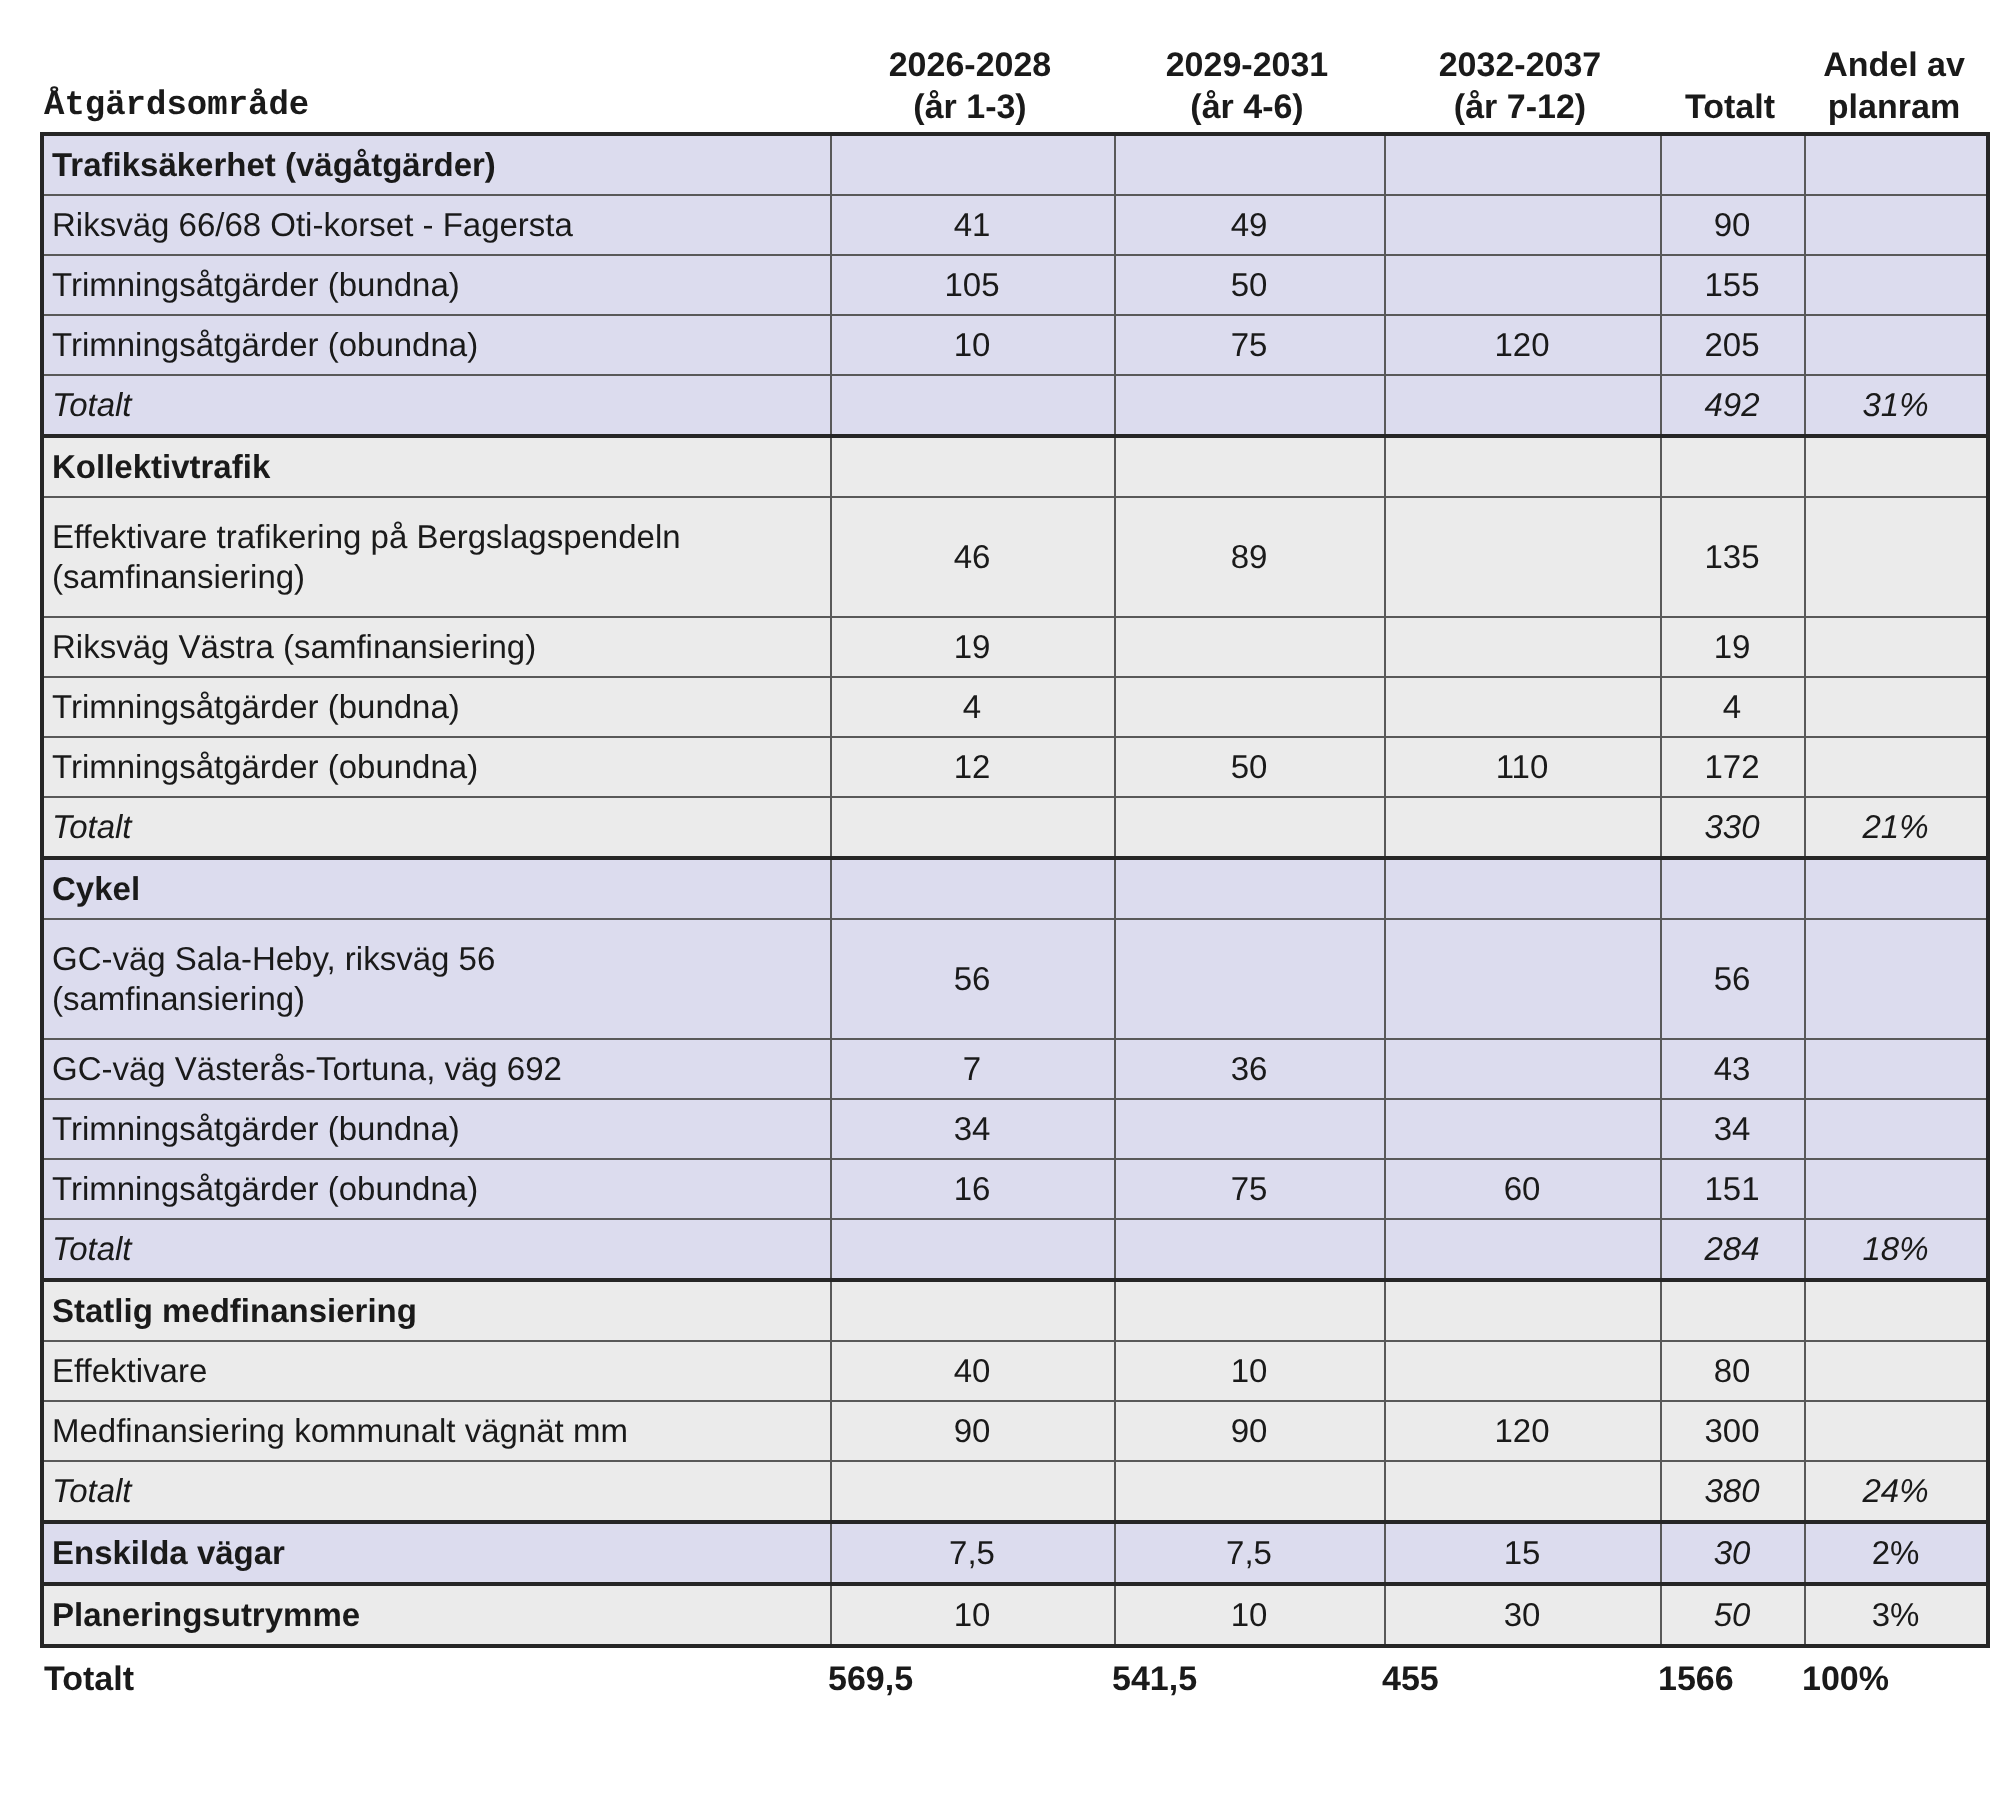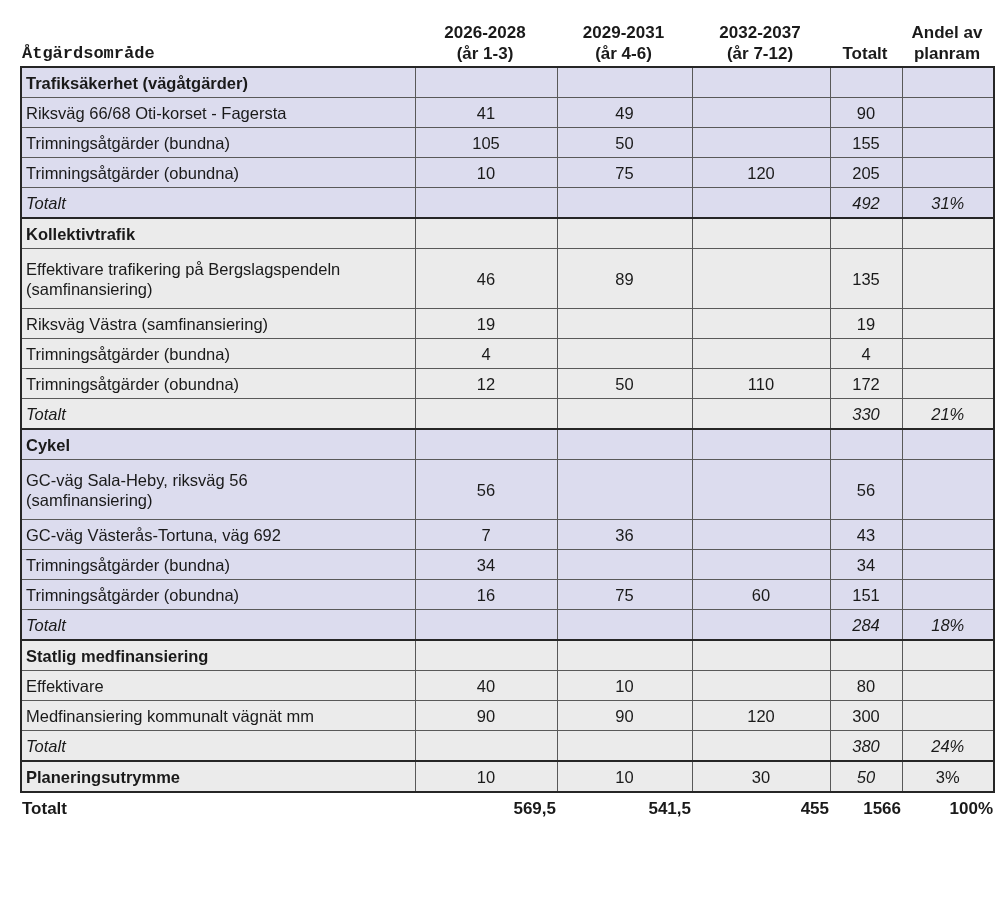--- a/index.html
+++ b/index.html
@@ -59,21 +59,21 @@
 
   
   .footer-grid{
     display:grid;
     grid-template-columns:394px 142px 135px 138px 72px 92px;
     align-items:center;
     height:32px;
     font-weight:bold;
     font-size:17px;
   }
-  .fcell{text-align:right;}
+  .fcell{text-align:left;}
   .fcell.left{text-align:left;padding-left:2px;}
 </style>
 </head>
 <body>
 
 <div class="wrap">
 
   <div class="header-grid">
     <div class="hcell left">Åtgärdsområde</div>
     <div class="hcell">
@@ -270,20 +270,28 @@
           <td class="num"></td>
         </tr>
         <tr class="gray">
           <td class="label italic">Totalt</td>
           <td class="num italic"></td>
           <td class="num italic"></td>
           <td class="num italic"></td>
           <td class="num italic">380</td>
           <td class="num italic">24%</td>
         </tr>
+        <tr class="lavender section-start">
+          <td class="label bold">Enskilda vägar</td>
+          <td class="num">7,5</td>
+          <td class="num">7,5</td>
+          <td class="num">15</td>
+          <td class="num italic">30</td>
+          <td class="num">2%</td>
+        </tr>
         <tr class="gray section-start">
           <td class="label bold">Planeringsutrymme</td>
           <td class="num">10</td>
           <td class="num">10</td>
           <td class="num">30</td>
           <td class="num italic">50</td>
           <td class="num">3%</td>
         </tr>
       </tbody>
   </table>

